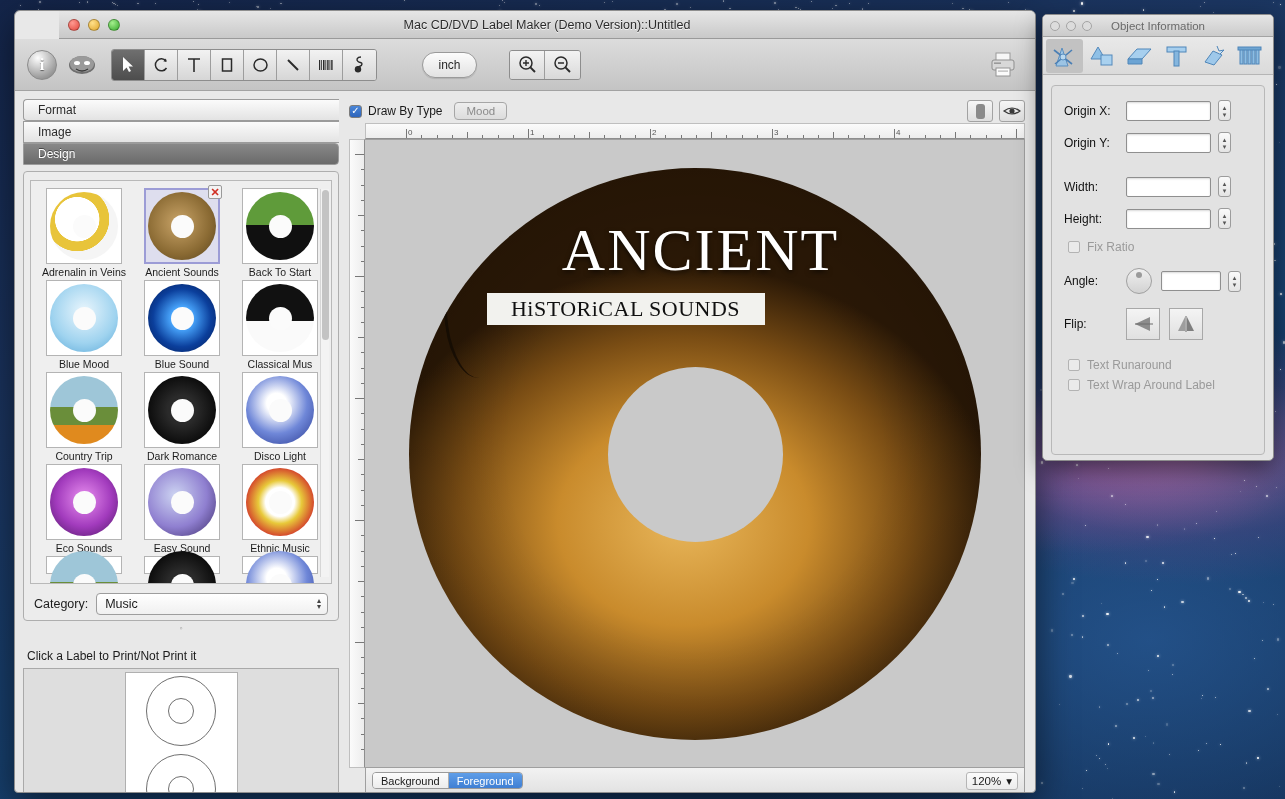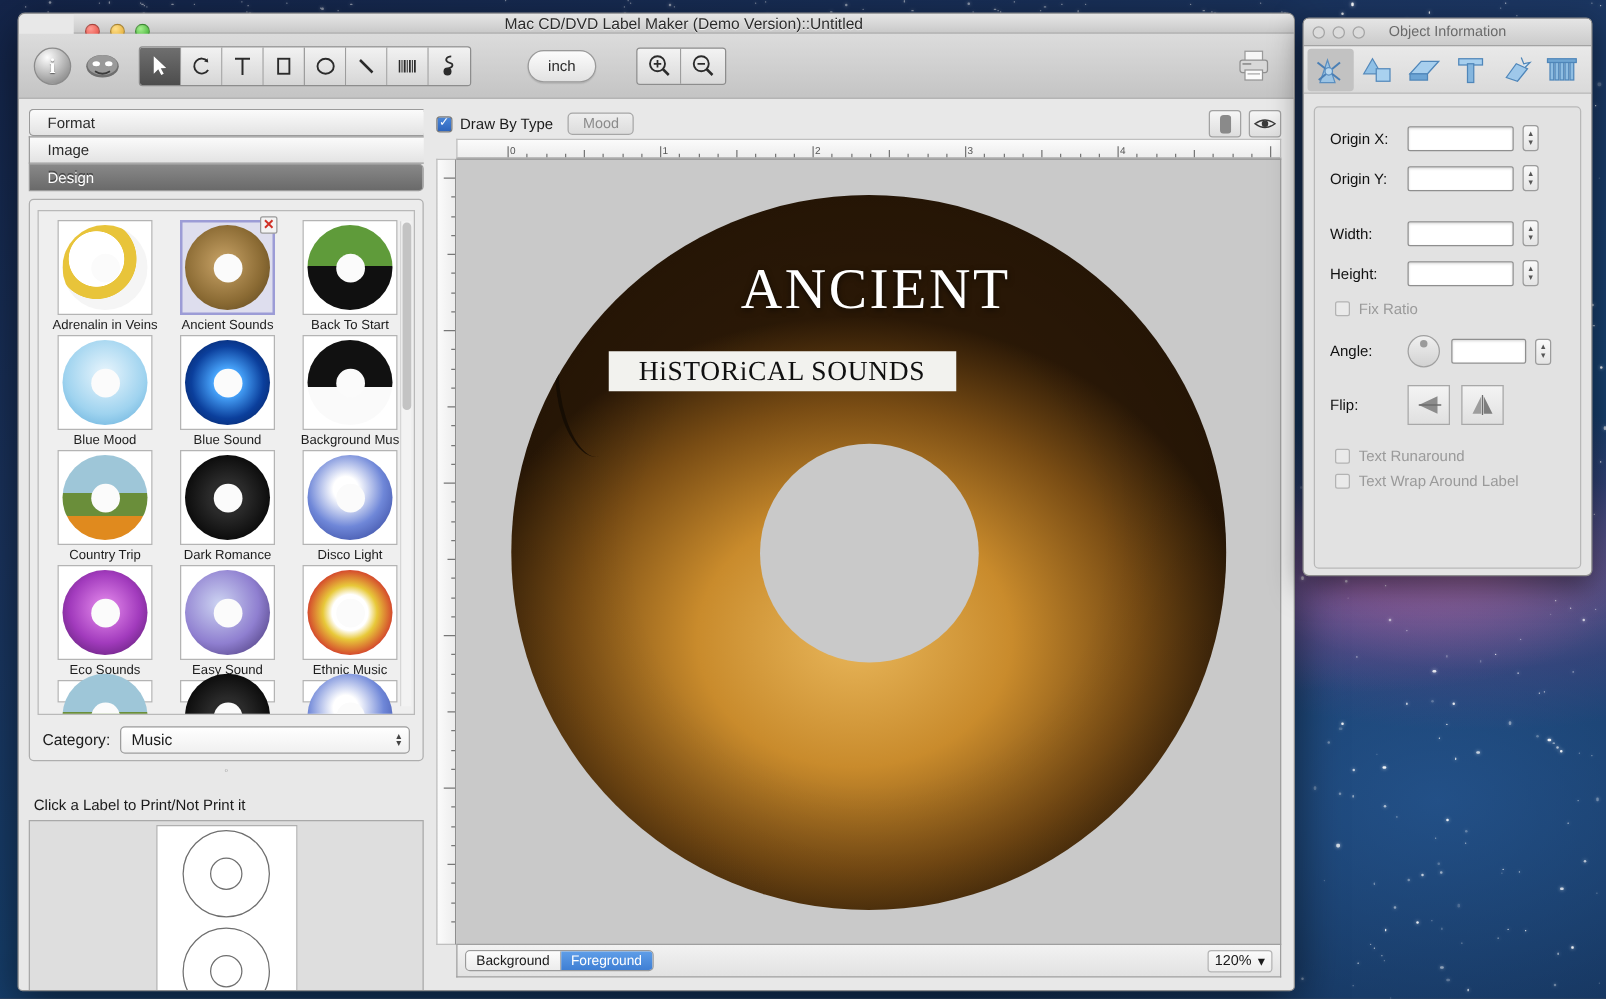--- a/index.html
+++ b/index.html
@@ -28,21 +28,21 @@
   }
   
   #win{
     position:absolute; left:14px; top:10px; width:1022px; height:783px;
     background:#e8e8e8; border-radius:6px 6px 4px 4px;
     box-shadow:0 10px 38px rgba(0,0,0,.55);
     border:1px solid #8f8f8f;
     overflow:hidden;
   }
   .titlebar{
-    height:16px;
+    height:28px;
     background:linear-gradient(180deg,#e6e6e6,#c9c9c9);
     border-bottom:1px solid #9a9a9a;
     position:relative;
     display:flex; align-items:center;margin-left:44px;
   }
   .lights{ position:absolute; left:9px; top:8px; display:flex; gap:8px; }
   .light{ width:12px; height:12px; border-radius:50%; border:1px solid rgba(0,0,0,.28); }
   .l-close{ background:radial-gradient(circle at 35% 30%,#ff9a91,#e2463c); }
   .l-min{ background:radial-gradient(circle at 35% 30%,#ffe08a,#e0a52a); }
   .l-max{ background:radial-gradient(circle at 35% 30%,#a5ef8e,#35a92b); }
@@ -238,21 +238,21 @@
       radial-gradient(ellipse 40% 60% at 22% 45%, #d9a94f 0%, #8a5a1c 55%, #1f1205 100%),
       radial-gradient(ellipse 45% 50% at 78% 38%, #6d4a18 0%, #2a1a08 70%),
       linear-gradient(170deg,#3a2409,#5e3d11 40%,#1d1104 100%);
   }
   .disc .core{
     position:absolute; left:50%; top:50%; width:175px;height:175px;
     margin:-87px 0 0 -87px; border-radius:50%; background:#c9c9c9; z-index:6;
   }
   .title-ancient{
     position:absolute; left:12px; right:0; top:52px; text-align:center; z-index:5;
-    font-family:"Liberation Serif", serif; font-size:46px; letter-spacing:2px;
+    font-family:"Liberation Serif", serif; font-size:60px; letter-spacing:2px;
     color:#ffffff; line-height:1;
     text-shadow:0 2px 5px rgba(0,0,0,.6);
   }
   .title-band{
     position:absolute; left:78px; top:125px; width:278px; height:32px; z-index:5;
     background:#f2f2ee; display:flex;align-items:center;justify-content:center;
     font-family:"Liberation Serif", serif; font-size:22px; color:#101010;
     letter-spacing:.5px;
   }
   .regions{
@@ -802,21 +802,21 @@
            <div class="disc-mini" style="background:radial-gradient(circle at 50% 50%,#4aa8ff 0 22%,#0b3f9c 60%,#03164a)"></div>
 
          </div>
          <div class="cellname">Blue Sound</div>
        </div>
               <div class="cell">
          <div class="thumb">
            <div class="disc-mini" style="background:linear-gradient(180deg,#111 0 55%,#fafafa 55% 100%)"></div>
 
          </div>
-         <div class="cellname">Background Mus</div>
+         <div class="cellname">Classical Mus</div>
        </div>
               <div class="cell">
          <div class="thumb">
            <div class="disc-mini" style="background:linear-gradient(180deg,#9ec6d8 0 45%,#6a8e3a 45% 72%,#e08a1e 72% 100%)"></div>
 
          </div>
          <div class="cellname">Country Trip</div>
        </div>
               <div class="cell">
          <div class="thumb">

